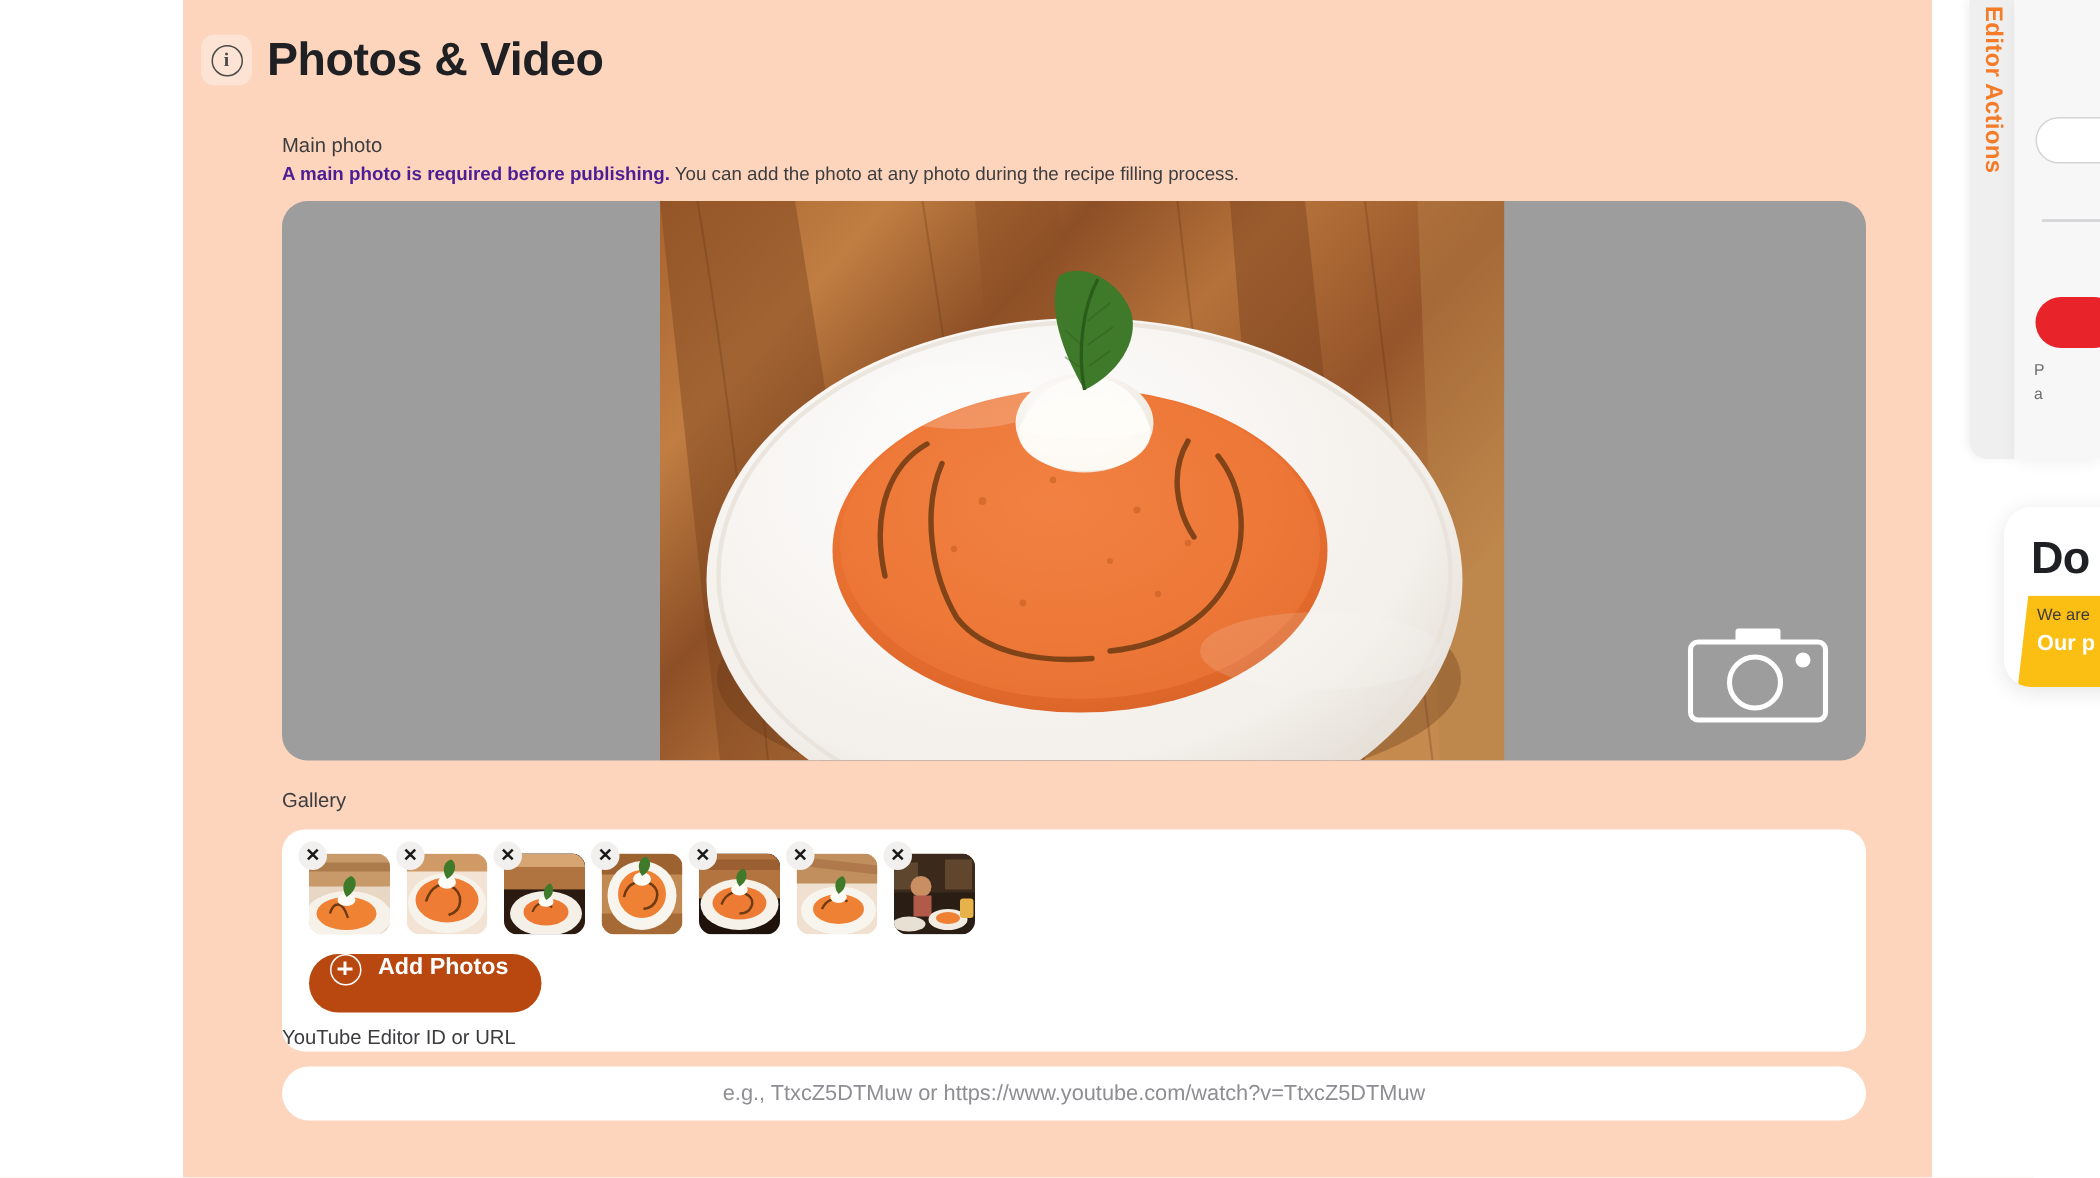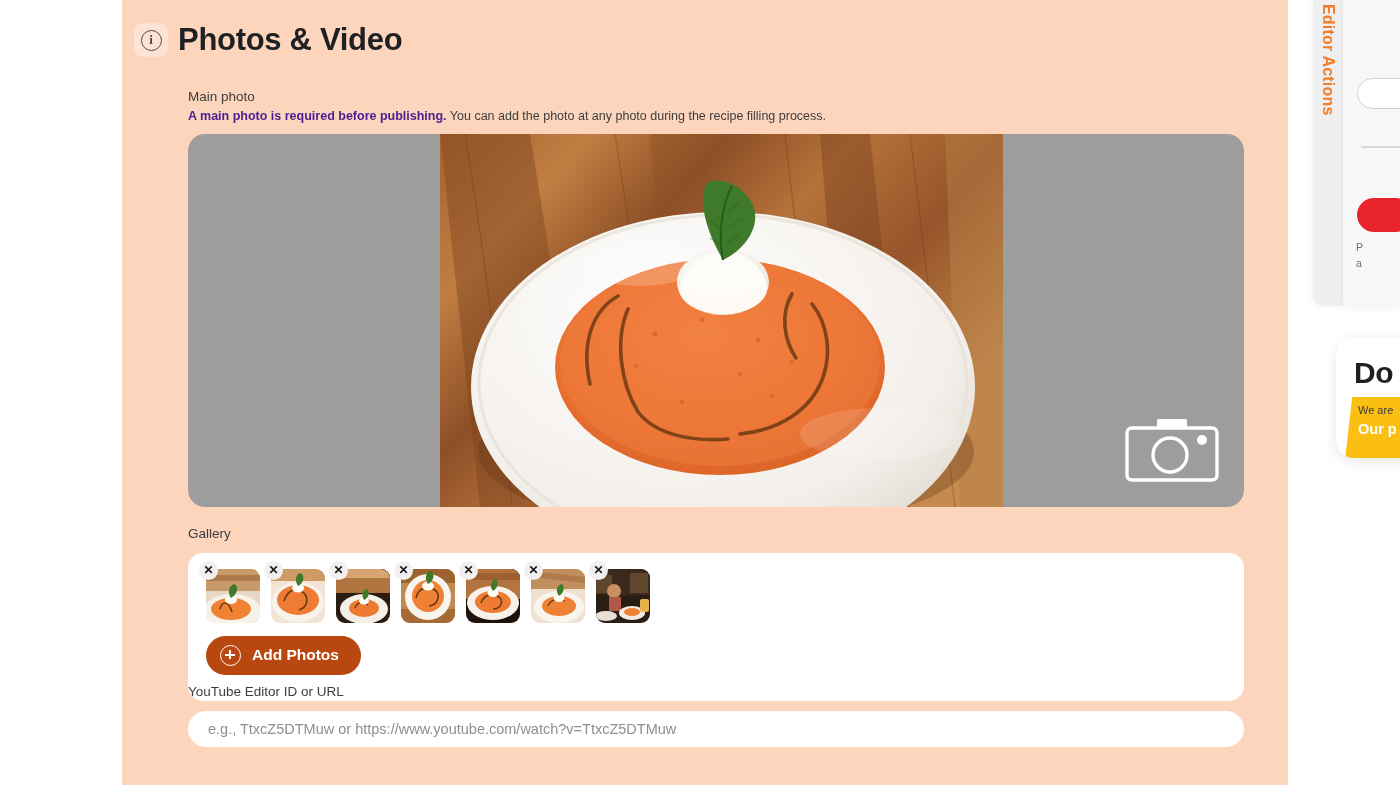--- a/index.html
+++ b/index.html
@@ -84,21 +84,21 @@
   .thumb-remove {
     position: absolute; left: -7px; top: -8px;
     width: 19px; height: 19px; border-radius: 50%;
     background: #f1f0ee; color: #18181a;
     font-size: 12px; font-weight: bold; line-height: 19px; text-align: center;
     cursor: pointer; z-index: 3;
     font-family: "Liberation Sans", sans-serif;
   }
   .add-photos-btn {
     margin-top: 13px;
-    display: inline-flex; align-items: center; gap: 11px;
+    display: inline-flex; align-items: flex-start; gap: 11px;
     height: 39px; padding: 0 22px 0 14px;
     background: #b8480f; color: #ffffff;
     border: none; border-radius: 20px; cursor: pointer;
     font-size: 15.5px; font-weight: bold;
     font-family: "Liberation Sans", sans-serif;
   }
   .plus-circle {
     width: 21px; height: 21px; border-radius: 50%;
     border: 1.8px solid #ffffff; position: relative; flex: none;
   }
@@ -107,21 +107,21 @@
   }
   .plus-circle::before { left: 4px; top: 8.2px; width: 9.5px; height: 1.8px; }
   .plus-circle::after  { top: 4px; left: 8.2px; height: 9.5px; width: 1.8px; }
 
   
   .youtube-block { position: absolute; left: 66px; top: 682px; width: 1056px; }
   .youtube-input {
     margin-top: 9px; width: 1056px; height: 36px;
     background: #ffffff; border: none; border-radius: 18px;
     padding: 0 20px; font-size: 14.5px; color: #2c2c2f;
-    font-family: "Liberation Sans", sans-serif; outline: none;
+    font-family: "Liberation Sans", sans-serif; outline: none; text-align: center;
   }
   .youtube-input::placeholder { color: #8e8e93; }
 
   
   .rail-tab {
     position: absolute; left: 1313px; top: 0; width: 30px; height: 306px;
     background: #efefef; border-radius: 0 0 0 12px;
     display: flex; align-items: flex-start; justify-content: center;
     box-shadow: -2px 0 6px rgba(0,0,0,0.05);
   }

